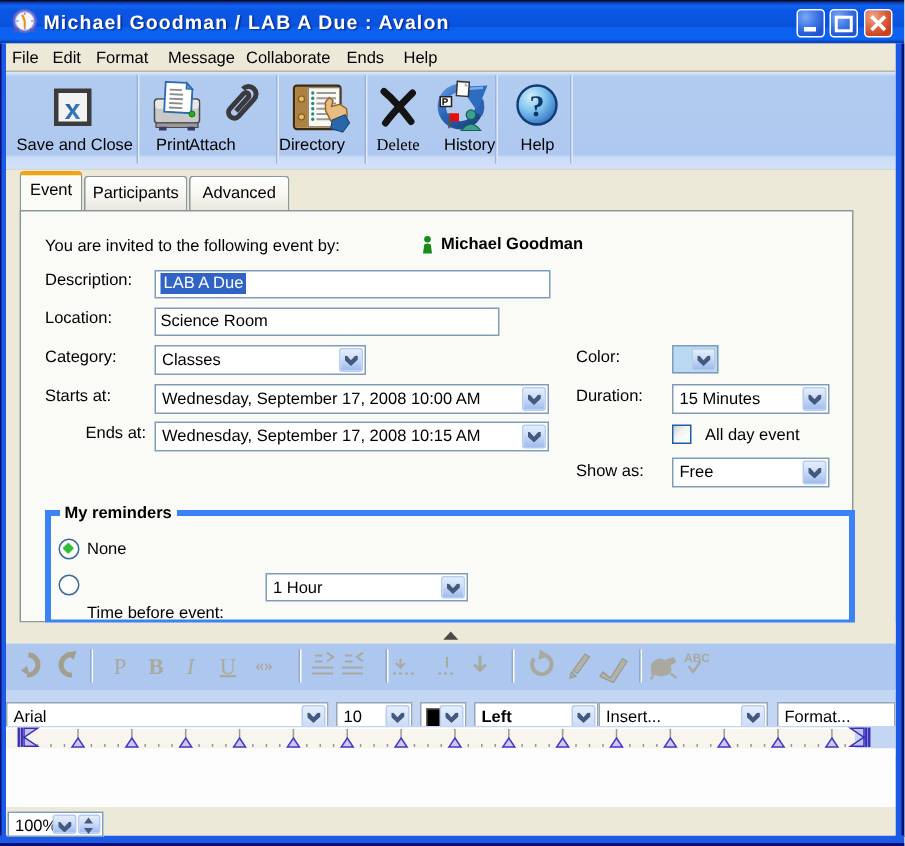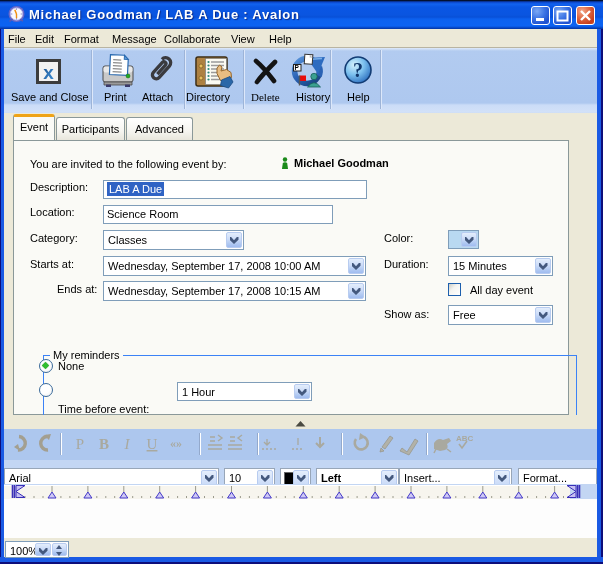--- a/index.html
+++ b/index.html
@@ -44,21 +44,21 @@
      padding:2px 0 0 3px;white-space:nowrap;overflow:hidden;}
   .combo{position:absolute;background:#fff;border:1px solid #7f9db9;box-sizing:border-box;
      padding:3px 0 0 4px;white-space:nowrap;overflow:hidden;}
   .cab{position:absolute;right:1px;top:1px;bottom:1px;width:16px;
      background:linear-gradient(180deg,#e4eefc 0,#ccdcf8 45%,#b2caf2 75%,#a0bcf0 100%);
      border:1px solid #b8ccf0;border-radius:2px;box-sizing:border-box;}
   .chv{position:absolute;left:2.5px;top:4px;width:9px;height:7px;background:#44597e;
      clip-path:polygon(0 0,18% 0,50% 45%,82% 0,100% 0,100% 40%,50% 100%,0 40%);}
   .sel{background:#2f63c4;color:#fff;padding:1px 2px;}
   fieldset{position:absolute;left:26px;top:332px;width:532px;height:73px;
-     border:1px solid #3b82f6;margin:17px;padding:0;}
+     border:4px solid #3b82f6;margin:4px;padding:0;font-weight:bold;}
   legend{font-size:11px;margin-left:6px;padding:0 3px;}
   .radio{position:absolute;width:14px;height:14px;border-radius:50%;
      background:radial-gradient(circle at 35% 30%,#ffffff 50%,#ececec 100%);
      border:1.5px solid #3a6a9a;box-sizing:border-box;}
   .rdot{position:absolute;left:3px;top:3px;width:5px;height:5px;
      background:#2fbe2f;transform:rotate(45deg);box-shadow:0 0 1px #1a8a1a;}
   .checkbox{position:absolute;width:13px;height:13px;background:linear-gradient(135deg,#cdcdc5 0,#f4f4f0 40%,#fff 100%);border:1px solid #1d5fad;box-sizing:border-box;}
   
   #split{left:4px;top:415px;width:593px;height:14px;background:#ECE9D8;border-bottom:1px solid #fbfbf5;}
   #fmtbar{left:4px;top:429px;width:593px;height:31px;background:#adc7ee;border-bottom:1px solid #dde8f8;}
@@ -103,32 +103,32 @@
  <path d="M9.5 9 L9.5 13.2" stroke="#f09010" stroke-width="1.4"></path>
  <path d="M2.5 16.5 L5.5 14 M13 14.5 L16 16" stroke="#5a5ab4" stroke-width="1.6"></path>
 </svg>
 
 <div class="abs" id="menubar"></div>
 <span class="mi abs" style="left:8px;top:33px;">File</span>
 <span class="mi abs" style="left:35px;top:33px;">Edit</span>
 <span class="mi abs" style="left:64px;top:33px;">Format</span>
 <span class="mi abs" style="left:112px;top:33px;">Message</span>
 <span class="mi abs" style="left:164px;top:33px;">Collaborate</span>
-<span class="mi abs" style="left:231px;top:33px;">View</span>
+<span class="mi abs" style="left:231px;top:33px;">Ends</span>
 <span class="mi abs" style="left:269px;top:33px;">Help</span>
 
 <div class="abs" id="toolbar"></div>
 <div class="tsep abs" style="left:92px;top:50px;"></div>
 <div class="tsep abs" style="left:185px;top:50px;"></div>
 <div class="tsep abs" style="left:244px;top:50px;"></div>
 <div class="tsep abs" style="left:331px;top:50px;"></div>
 <div class="tsep abs" style="left:381px;top:50px;"></div>
 <div class="tlabel abs" style="left:11px;top:91px;">Save and Close</div>
 <div class="tlabel abs" style="left:104px;top:91px;">Print</div>
-<div class="tlabel abs" style="left:142px;top:91px;text-align:right;">Attach</div>
+<div class="tlabel abs" style="left:126px;top:91px;text-align:right;">Attach</div>
 <div class="tlabel abs" style="left:186px;top:91px;">Directory</div>
 <div class="tlabel abs" style="left:251px;top:91px;font-family:Liberation Serif, serif;">Delete</div>
 <div class="tlabel abs" style="left:296px;top:91px;">History</div>
 <div class="tlabel abs" style="left:347px;top:91px;">Help</div>
 
 <svg style="left:36px;top:59px" width="25" height="25">
  <defs>
       <linearGradient id="xg" x1="0" y1="0" x2="1" y2="1">
   <stop offset="0" stop-color="#16477e"></stop>
         <stop offset="0.5" stop-color="#2f74b8"></stop>

